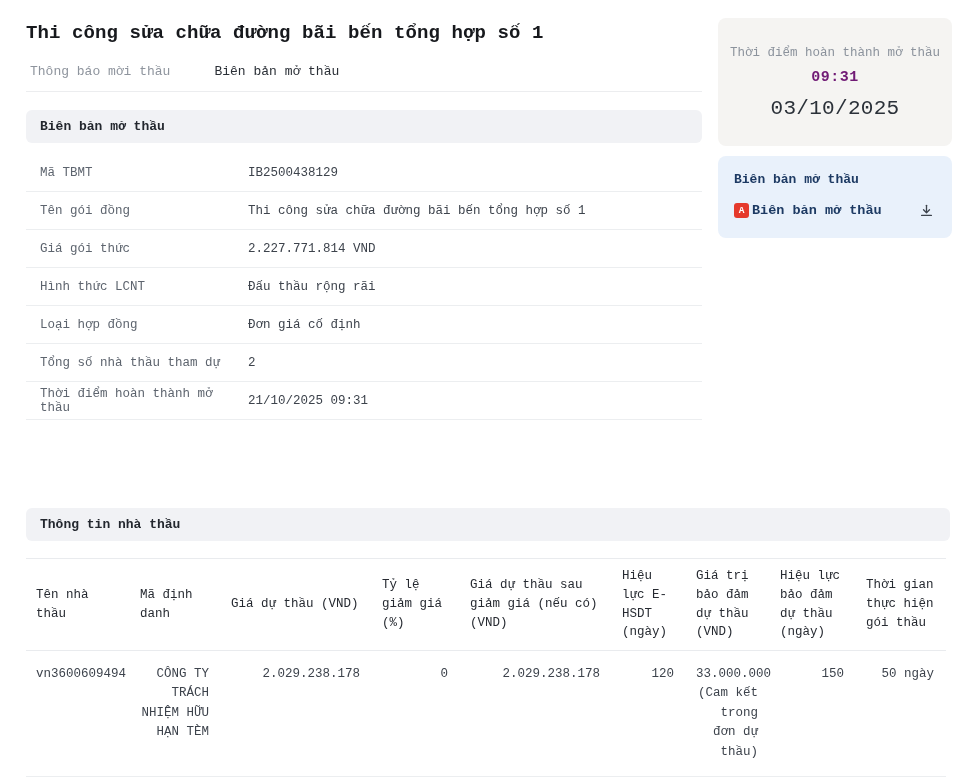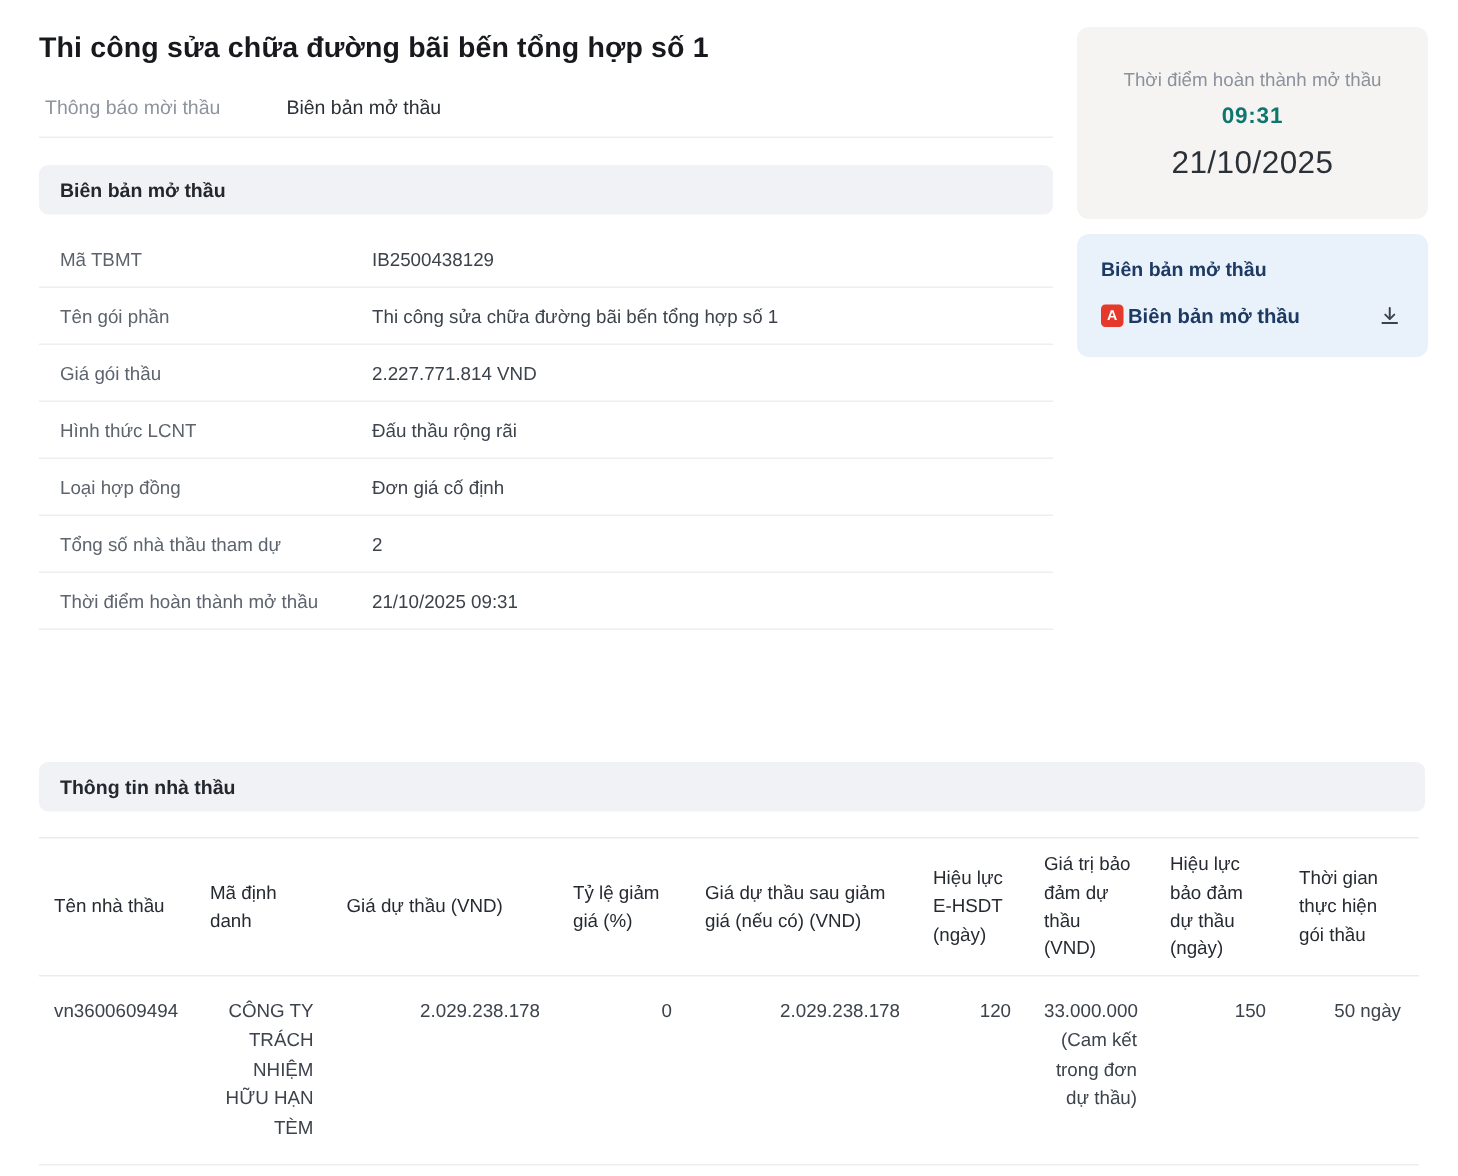--- a/index.html
+++ b/index.html
@@ -1,18 +1,18 @@
 <!DOCTYPE html>
 <html><head>
 <meta charset="utf-8">
 <style>
   * { margin:0; padding:0; box-sizing:border-box; }
   html,body { width:972px; height:784px; background:#ffffff; overflow:hidden;
     font-family:"Liberation Sans","DejaVu Sans",sans-serif; }
-  .stage { position:relative; width:812px; height:784px; background:#fff; }
+  .stage { position:relative; width:812px; height:784px; background:#fff;font-family:Liberation Mono, monospace; }
 
   
   .main-col { position:absolute; left:26px; top:0; width:676px; }
   .page-title { margin-top:22px; font-size:19px; font-weight:700; color:#17191d; letter-spacing:.1px; }
 
   .tabs { margin-top:20px; display:flex; gap:44px; padding:0 4px 12px 4px; border-bottom:1px solid #ecedef; }
   .tab { font-size:13px; color:#8e949d; cursor:pointer; }
   .tab.active { color:#2a2f36; font-weight:500; }
 
   .section-bar { margin-top:18px; height:33px; line-height:33px; background:#f1f2f5;
@@ -22,21 +22,21 @@
   .detail-row { display:flex; align-items:center; height:38px; padding-left:14px;
     border-bottom:1px solid #eceef0; }
   .detail-label { width:208px; flex:0 0 208px; font-size:12.5px; color:#5d646e; }
   .detail-value { flex:1; font-size:12.5px; color:#3d434c; }
 
   
   .sidebar { position:absolute; left:718px; top:18px; width:234px; }
   .time-card { background:#f5f4f2; border-radius:8px; height:128px; text-align:center;
     padding-top:28px; }
   .time-card-label { font-size:12.5px; color:#8b929c; }
-  .time-card-time { margin-top:9px; font-size:15px; font-weight:600; color:#0f766e; letter-spacing:.5px; }
+  .time-card-time { margin-top:9px; font-size:15px; font-weight:600; color:#701a75; letter-spacing:.5px; }
   .time-card-date { margin-top:11px; font-size:21px; font-weight:500; color:#2b3139; letter-spacing:.3px; }
 
   .doc-card { margin-top:10px; background:#e9f1fb; border-radius:8px; padding:16px 16px 18px 16px; }
   .doc-card-title { font-size:13px; font-weight:700; color:#1d3a63; }
   .doc-file-row { margin-top:13px; display:flex; align-items:center; }
   .pdf-badge { width:15px; height:15px; background:#e5392c; border-radius:3px; color:#fff;
     font-size:9.5px; font-weight:700; display:inline-flex; align-items:center; justify-content:center;
     flex:0 0 15px; }
   .doc-file-label { margin-left:3px; font-size:13.5px; font-weight:700; color:#1d3a63; cursor:pointer; }
   .download-btn { margin-left:auto; width:20px; height:20px; display:flex; align-items:center;
@@ -66,25 +66,25 @@
     </div>
 
     <div class="section-bar">Biên bản mở thầu</div>
 
     <div class="detail-list">
       <div class="detail-row">
         <div class="detail-label">Mã TBMT</div>
         <div class="detail-value">IB2500438129</div>
       </div>
       <div class="detail-row">
-        <div class="detail-label">Tên gói phần</div>
+        <div class="detail-label">Tên gói đồng</div>
         <div class="detail-value">Thi công sửa chữa đường bãi bến tổng hợp số 1</div>
       </div>
       <div class="detail-row">
-        <div class="detail-label">Giá gói thầu</div>
+        <div class="detail-label">Giá gói thức</div>
         <div class="detail-value">2.227.771.814 VND</div>
       </div>
       <div class="detail-row">
         <div class="detail-label">Hình thức LCNT</div>
         <div class="detail-value">Đấu thầu rộng rãi</div>
       </div>
       <div class="detail-row">
         <div class="detail-label">Loại hợp đồng</div>
         <div class="detail-value">Đơn giá cố định</div>
       </div>
@@ -96,21 +96,21 @@
         <div class="detail-label">Thời điểm hoàn thành mở thầu</div>
         <div class="detail-value">21/10/2025 09:31</div>
       </div>
     </div>
   </div>
 
   <div class="sidebar">
     <div class="time-card">
       <div class="time-card-label">Thời điểm hoàn thành mở thầu</div>
       <div class="time-card-time">09:31</div>
-      <div class="time-card-date">21/10/2025</div>
+      <div class="time-card-date">03/10/2025</div>
     </div>
 
     <div class="doc-card">
       <div class="doc-card-title">Biên bản mở thầu</div>
       <div class="doc-file-row">
         <span class="pdf-badge">A</span>
         <span class="doc-file-label">Biên bản mở thầu</span>
         <span class="download-btn">
           <svg width="15" height="15" viewBox="0 0 16 16" fill="none" stroke="currentColor" stroke-width="1.4" stroke-linecap="round" stroke-linejoin="round">
             <path d="M8 2.5 V 10"></path>

